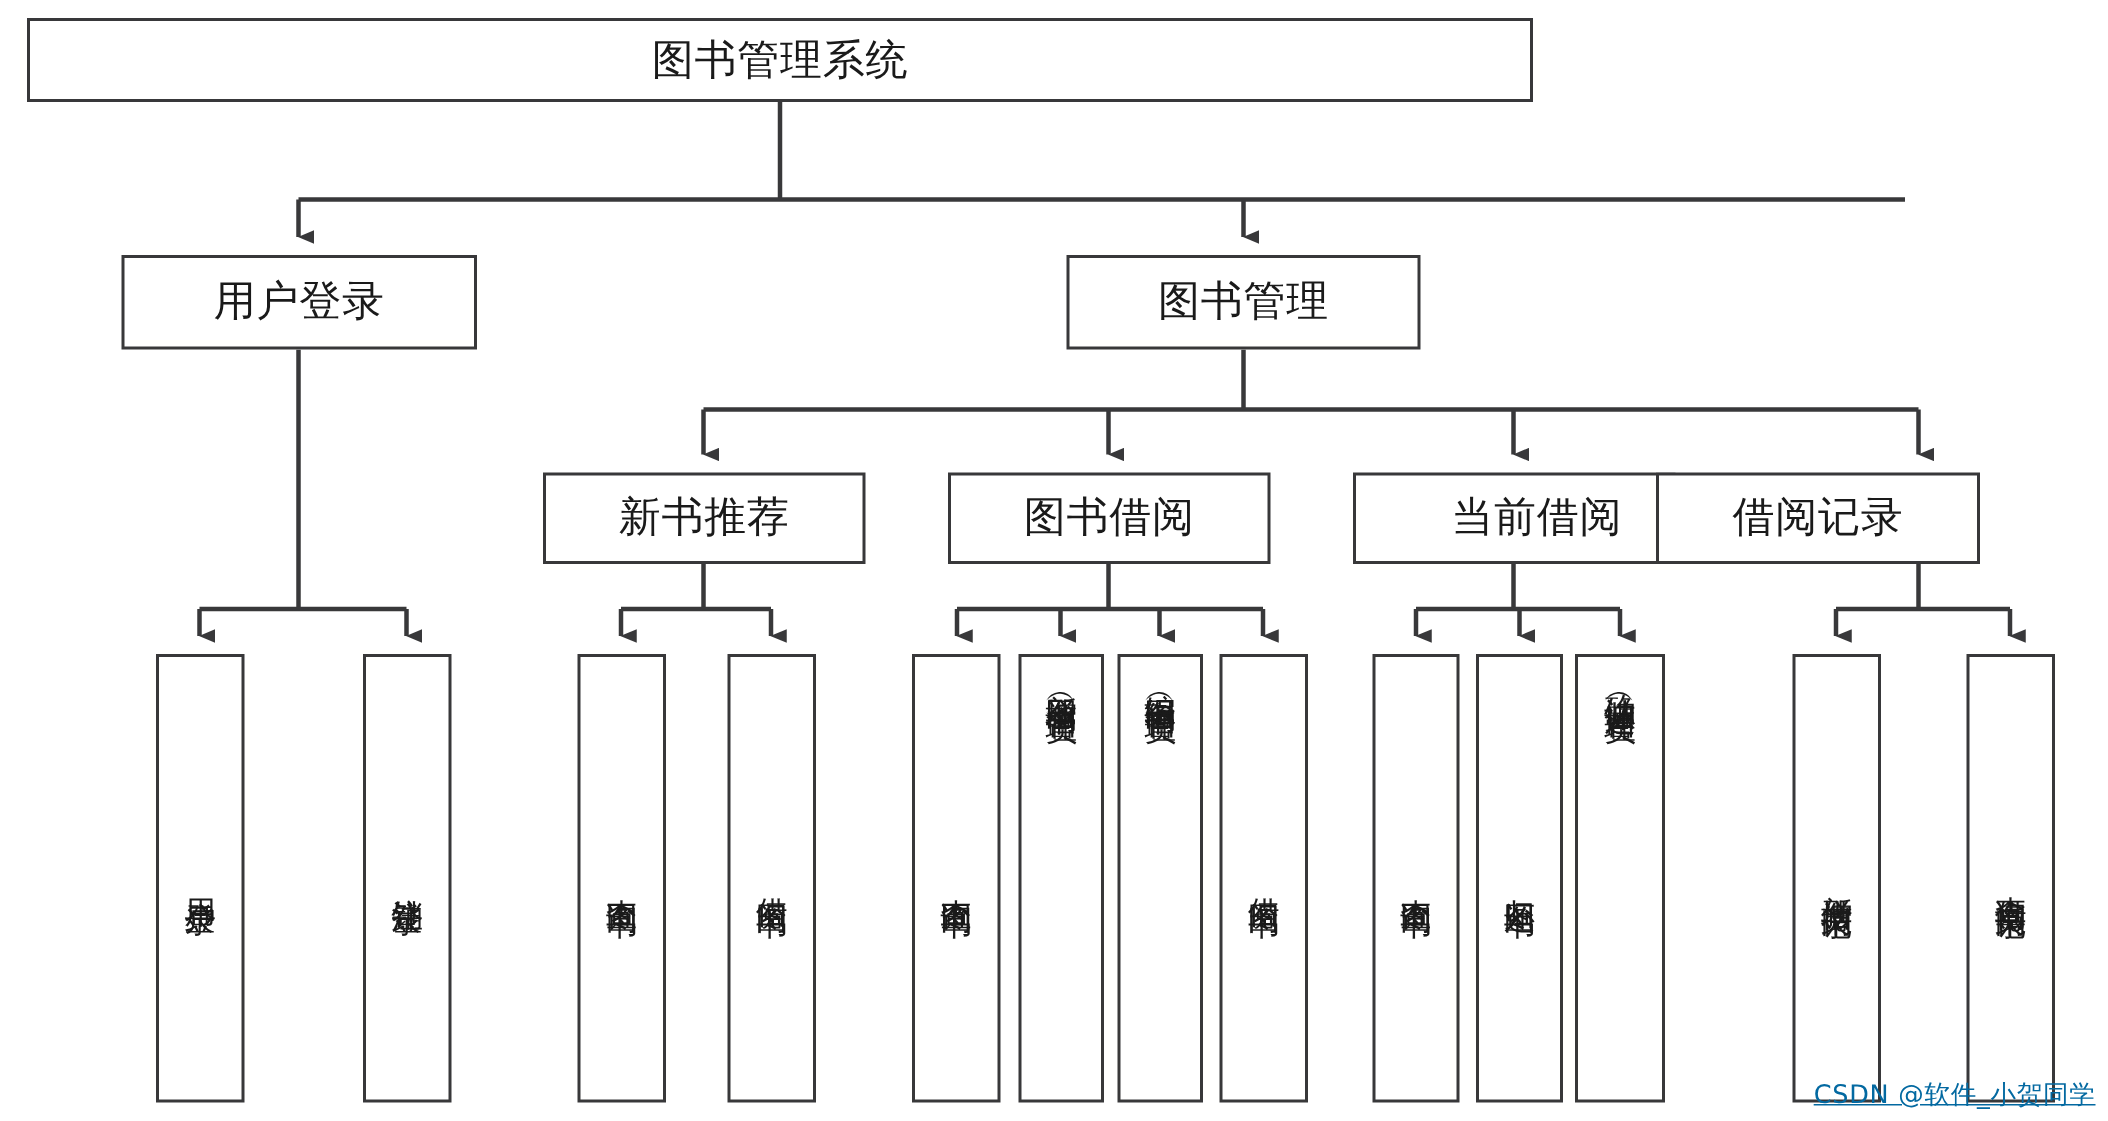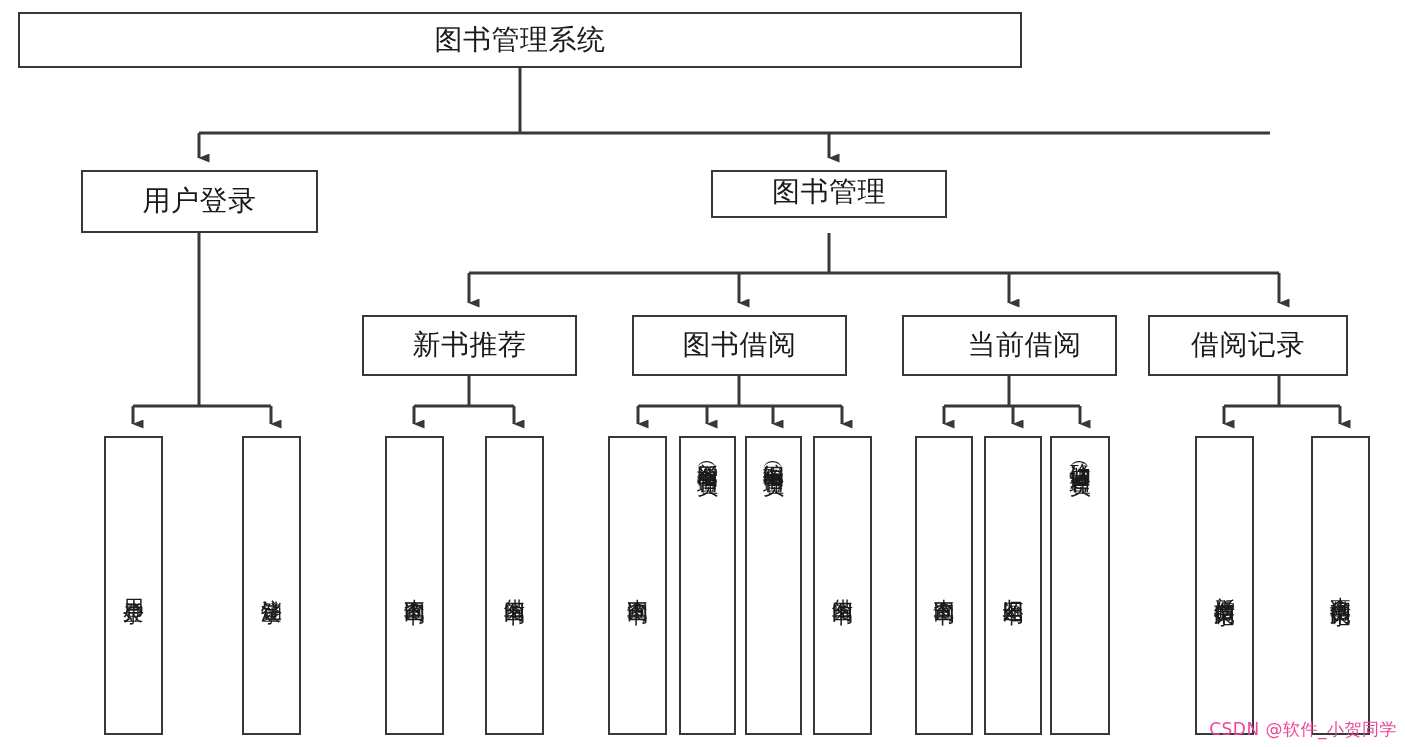--- a/index.html
+++ b/index.html
@@ -61,24 +61,25 @@
   }
   .leaf-box.centered {
     align-items: center;
     padding-top: 0;
   }
   #watermark {
     position: absolute;
     right: 8px;
     bottom: 6px;
     font-size: 17px;
-    color: #ec4899;
+    color: #0369a1;
     white-space: nowrap;
     letter-spacing: 0.5px;
     pointer-events: none;
+    text-decoration: underline;
   }
 </style>
 </head>
 <body>
 
 <div id="diagram-root">
 
   <svg id="diagram-svg" viewBox="0 0 1405 747">
     <defs>
       <marker id="arrowhead" markerWidth="9" markerHeight="11" refX="4.5" refY="10.5" orient="auto" markerUnits="userSpaceOnUse">
@@ -129,34 +130,34 @@
     </g>
   </svg>
 
   <div class="node-box" style="left:18px; top:12px; width:1004px; height:56px;">
     <span class="node-label-h">图书管理系统</span>
   </div>
 
   <div class="node-box" style="left:81px; top:170px; width:237px; height:63px;">
     <span class="node-label-h">用户登录</span>
   </div>
-  <div class="node-box" style="left:711px; top:170px; width:236px; height:48px;font-family:Liberation Mono, monospace;">
+  <div class="node-box" style="left:711px; top:170px; width:236px; height:63px;">
     <span class="node-label-h">图书管理</span>
   </div>
 
   <div class="node-box" style="left:632px; top:315px; width:215px; height:61px;">
     <span class="node-label-h">图书借阅</span>
   </div>
   <div class="node-box" style="left:362px; top:315px; width:215px; height:61px;">
     <span class="node-label-h">新书推荐</span>
   </div>
   <div class="node-box" style="left:902px; top:315px; width:215px; height:61px;padding-left:30px;">
     <span class="node-label-h">当前借阅</span>
   </div>
-  <div class="node-box" style="left:1148px; top:315px; width:200px; height:61px;">
+  <div class="node-box" style="left:1104px; top:315px; width:216px; height:61px;">
     <span class="node-label-h">借阅记录</span>
   </div>
 
   <div class="node-box leaf-box centered" style="left:104px; top:436px; width:59px; height:299px;">
     <span class="node-label-v">用户登录</span>
   </div>
   <div class="node-box leaf-box centered" style="left:242px; top:436px; width:59px; height:299px;">
     <span class="node-label-v">注销登录</span>
   </div>
 

